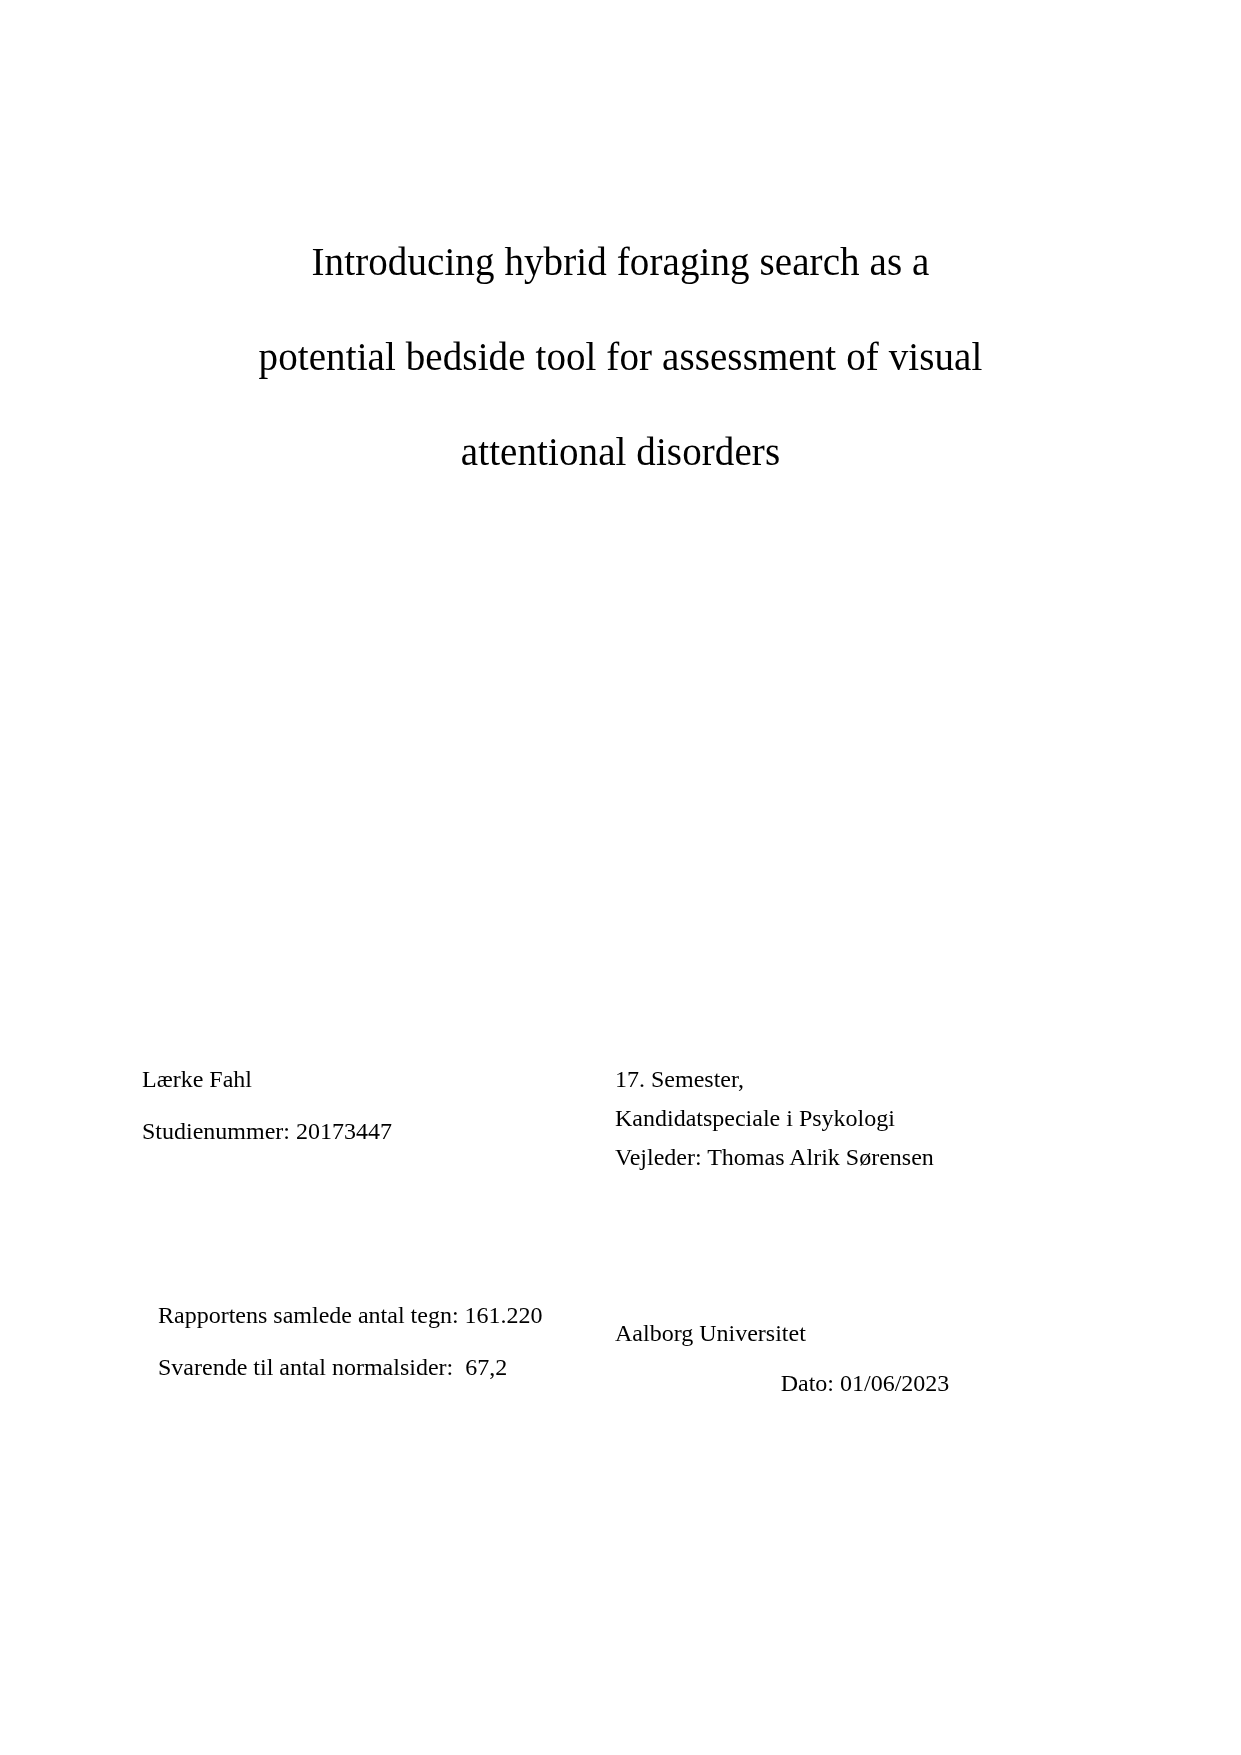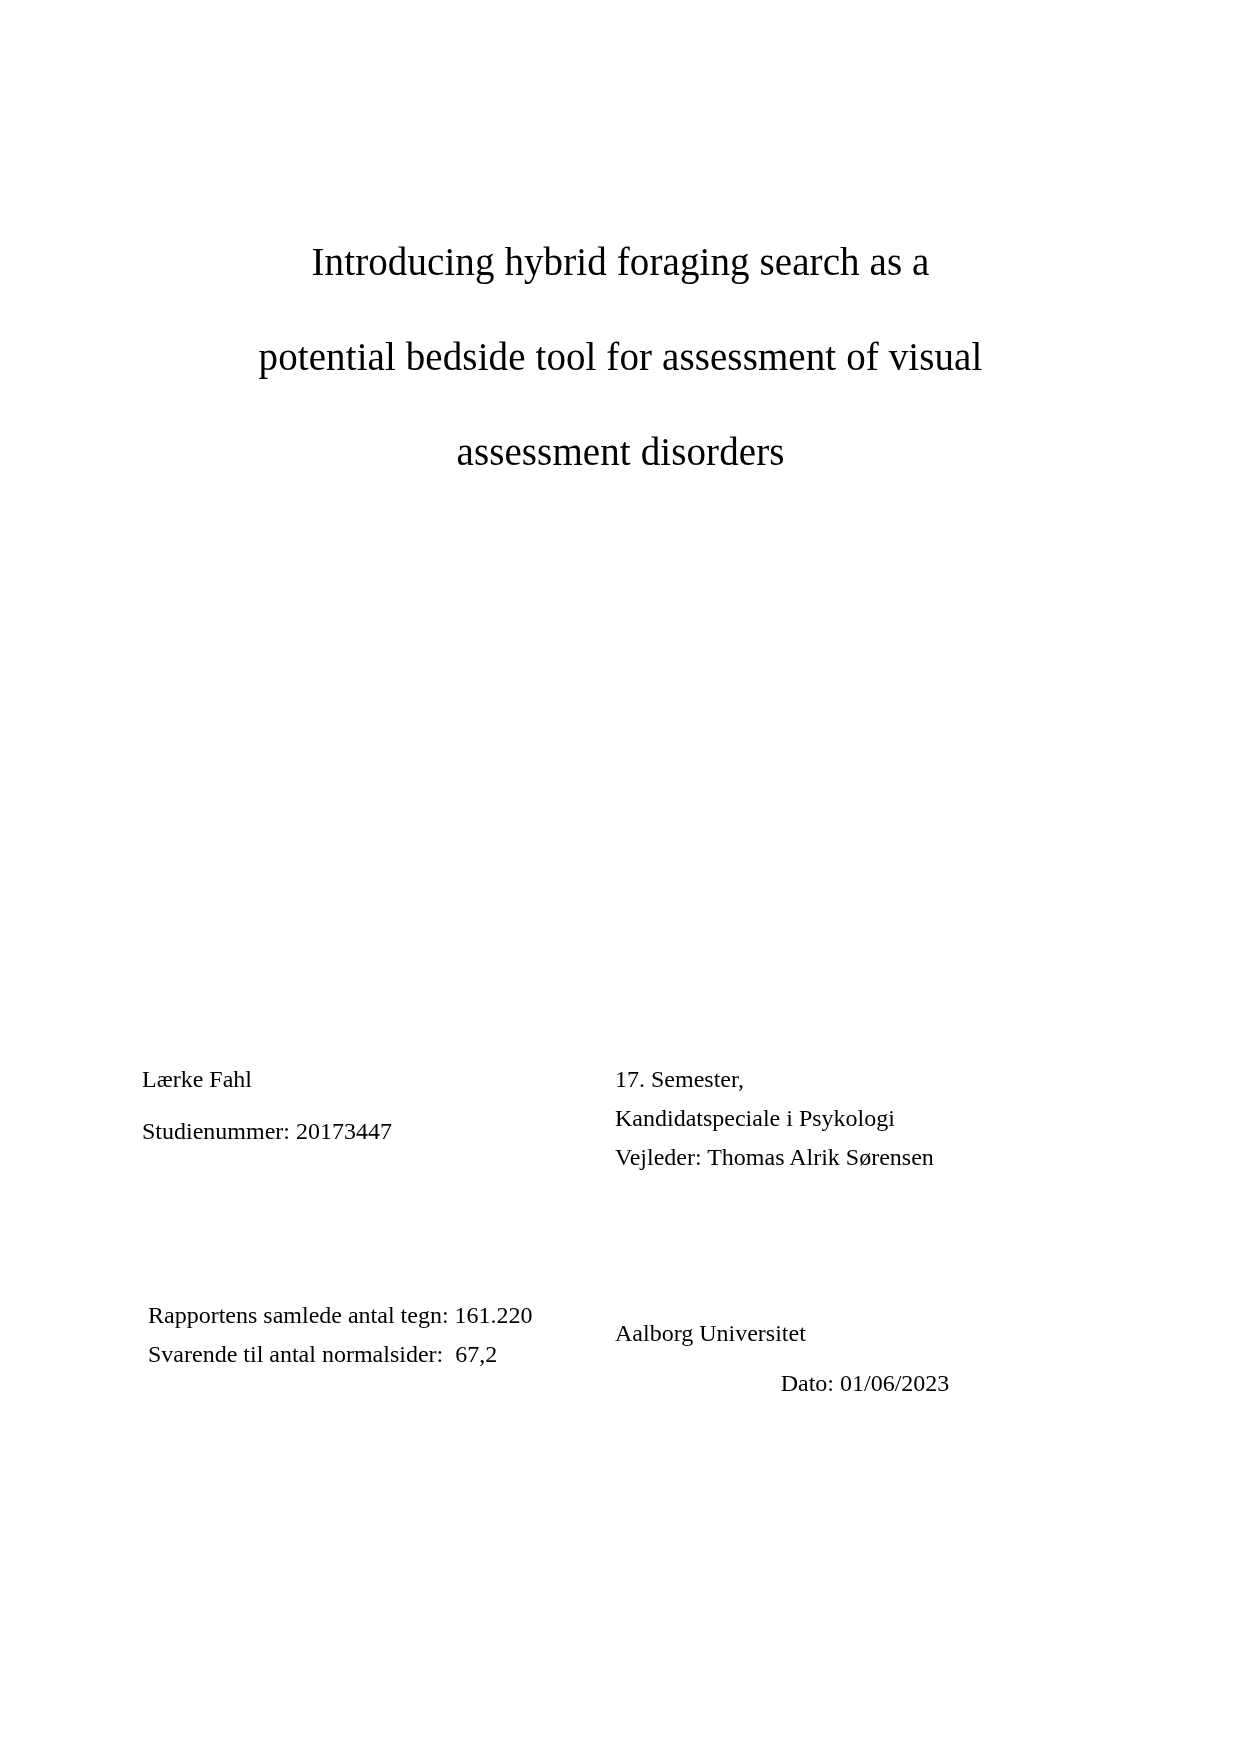--- a/index.html
+++ b/index.html
@@ -62,46 +62,46 @@
   .col-left .meta-line + .meta-line {
     margin-top: 22px;
   }
   
   .col-right .meta-line + .meta-line {
     margin-top: 9px;
   }
 
   .block-two-left {
     position: absolute;
-    left: 148px;
+    left: 158px;
     top: 236px;
     width: 470px;
   }
   .block-two-right {
     position: absolute;
     left: 615px;
     top: 226px;
     width: 500px;
     margin-top: 28px;
   }
   .block-two-left .meta-line + .meta-line {
-    margin-top: 9px;
+    margin-top: 22px;
   }
   .block-two-right .meta-line + .meta-line {
     margin-top: 20px;
     text-align: center;
   }
 </style>
 </head>
 <body>
 
 <div class="title-block">
   <span class="title-line">Introducing hybrid foraging search as a</span>
   <span class="title-line">potential bedside tool for assessment of visual</span>
-  <span class="title-line">assessment disorders</span>
+  <span class="title-line">attentional disorders</span>
 </div>
 
 <div class="meta-area">
 
   <div class="col-left">
     <div class="meta-line">Lærke Fahl</div>
     <div class="meta-line">Studienummer: 20173447</div>
   </div>
 
   <div class="col-right">

